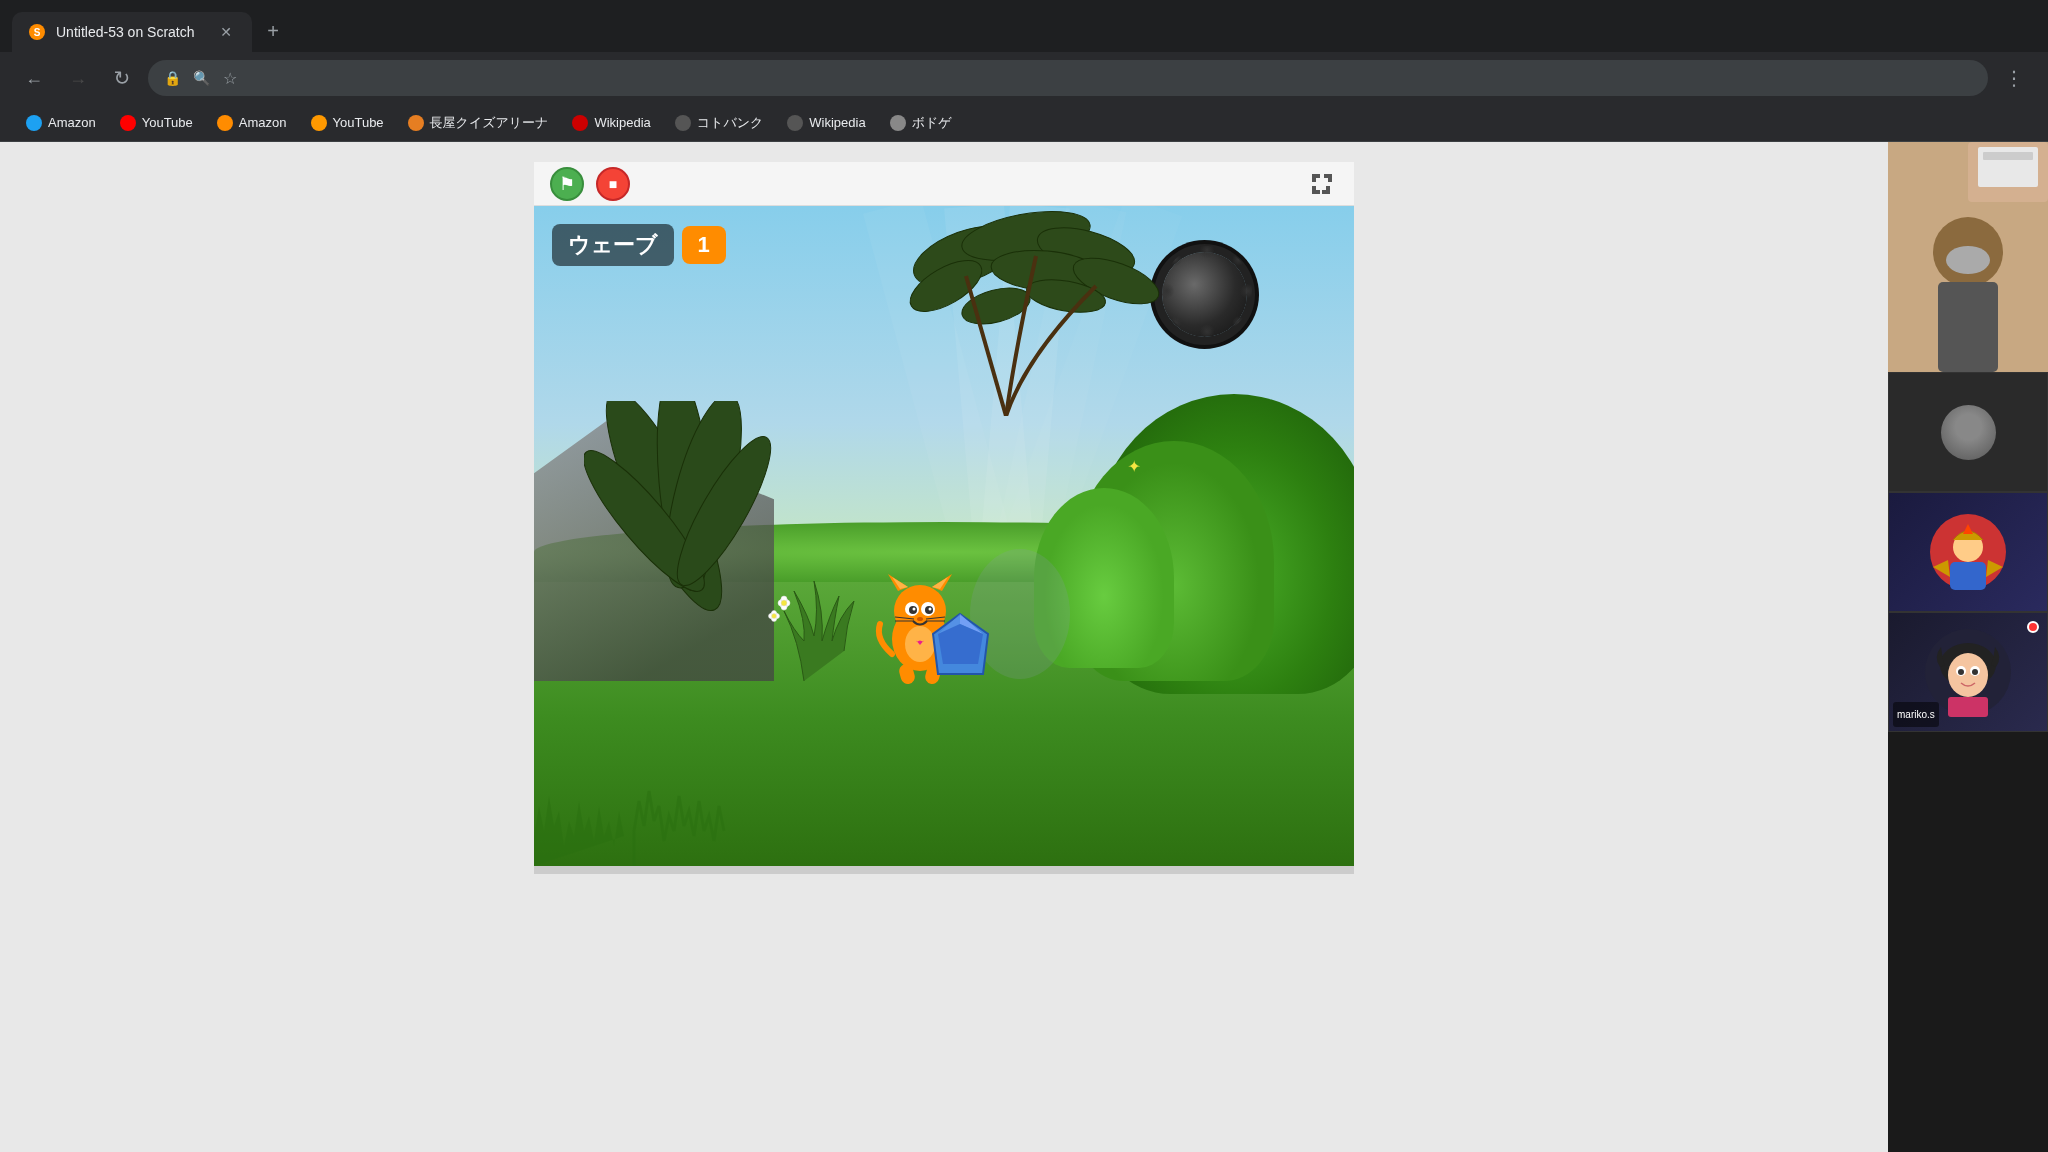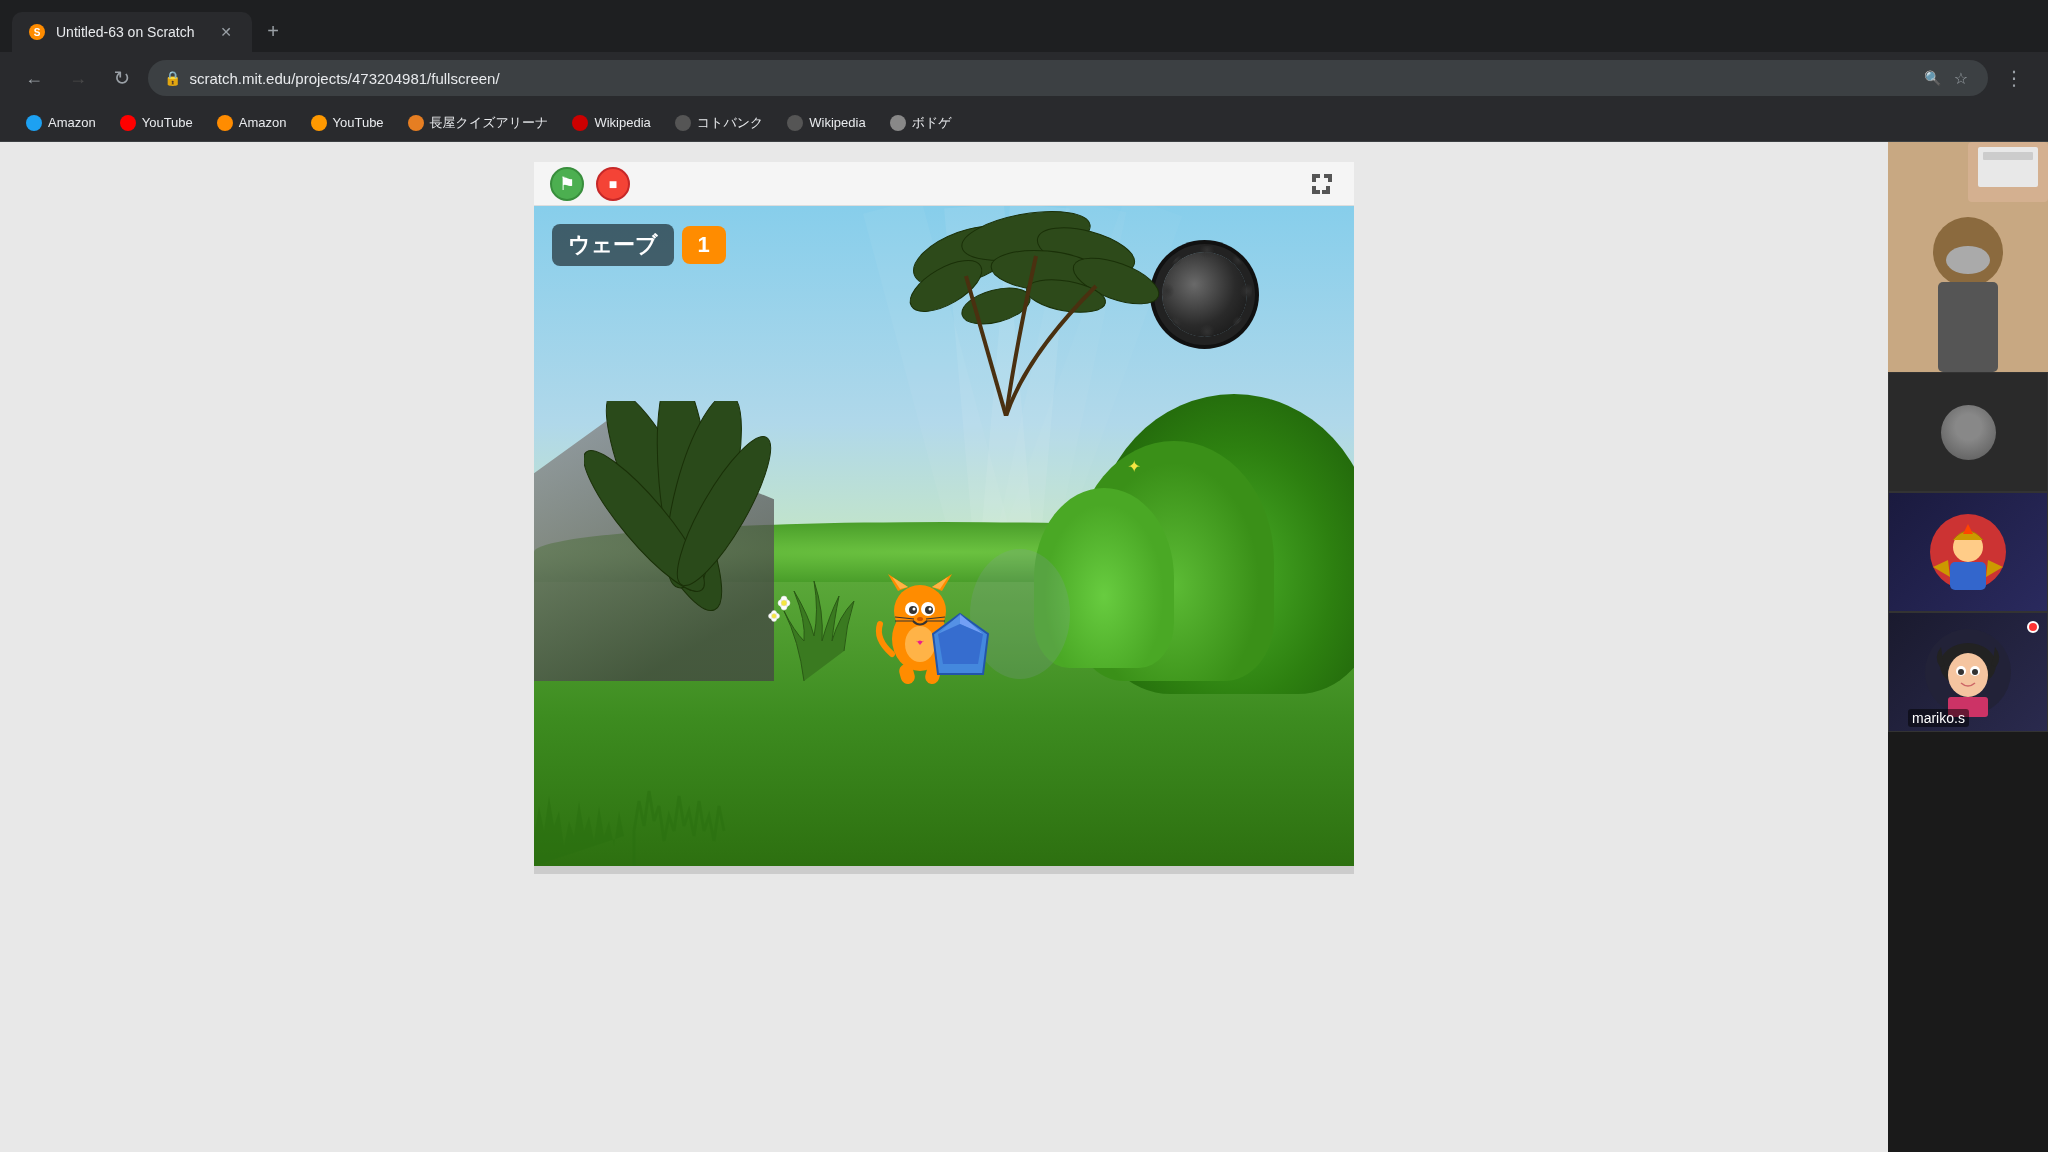--- a/index.html
+++ b/index.html
@@ -404,33 +404,32 @@
 <div class="browser">
 
   <div class="tab-bar">
     <div class="tab">
       <div class="tab-favicon">
         <svg width="18" height="18" viewBox="0 0 18 18">
           <circle cx="9" cy="9" r="8" fill="#ff8c00"></circle>
           <text x="9" y="13" text-anchor="middle" fill="white" font-size="10" font-weight="bold">S</text>
         </svg>
       </div>
-      <span class="tab-title">Untitled-63 on Scratch</span>
+      <span class="tab-title">Untitled-53 on Scratch</span>
       <div class="tab-close">✕</div>
     </div>
     <div class="new-tab-btn">+</div>
   </div>
 
   <div class="nav-bar">
     <div class="nav-btn nav-back"></div>
     <div class="nav-btn nav-forward disabled"></div>
     <div class="nav-btn nav-refresh"></div>
     <div class="address-bar">
       <span class="address-lock">🔒</span>
-      <span class="address-text">scratch.mit.edu/projects/473204981/fullscreen/</span>
       <div class="address-actions">
         <span class="address-icon nav-search"></span>
         <span class="address-icon nav-star"></span>
       </div>
     </div>
     <div class="nav-right">
       <div class="nav-btn menu-dots"></div>
     </div>
   </div>
 
@@ -768,19 +767,19 @@
 
           </svg>
         </div>
 
         <div style="
           position:absolute; top:8px; right:8px; width:12px; height:12px;
           background:#ff3333; border-radius:50%; border:2px solid white;
         "></div>
 
         <div style="
-          position:absolute; bottom:4px; left:19px; color:white; font-size:14px;
-          background:rgba(0,0,0,0.5); padding:1px 4px; border-radius:3px;
+          position:absolute; bottom:4px; left:4px; color:white; font-size:10px;
+          background:rgba(0,0,0,0.5); padding:7px 4px; border-radius:3px;
         ">mariko.s</div>
       </div>
     </div>
   </div>
 </div>
 
 </body></html>

